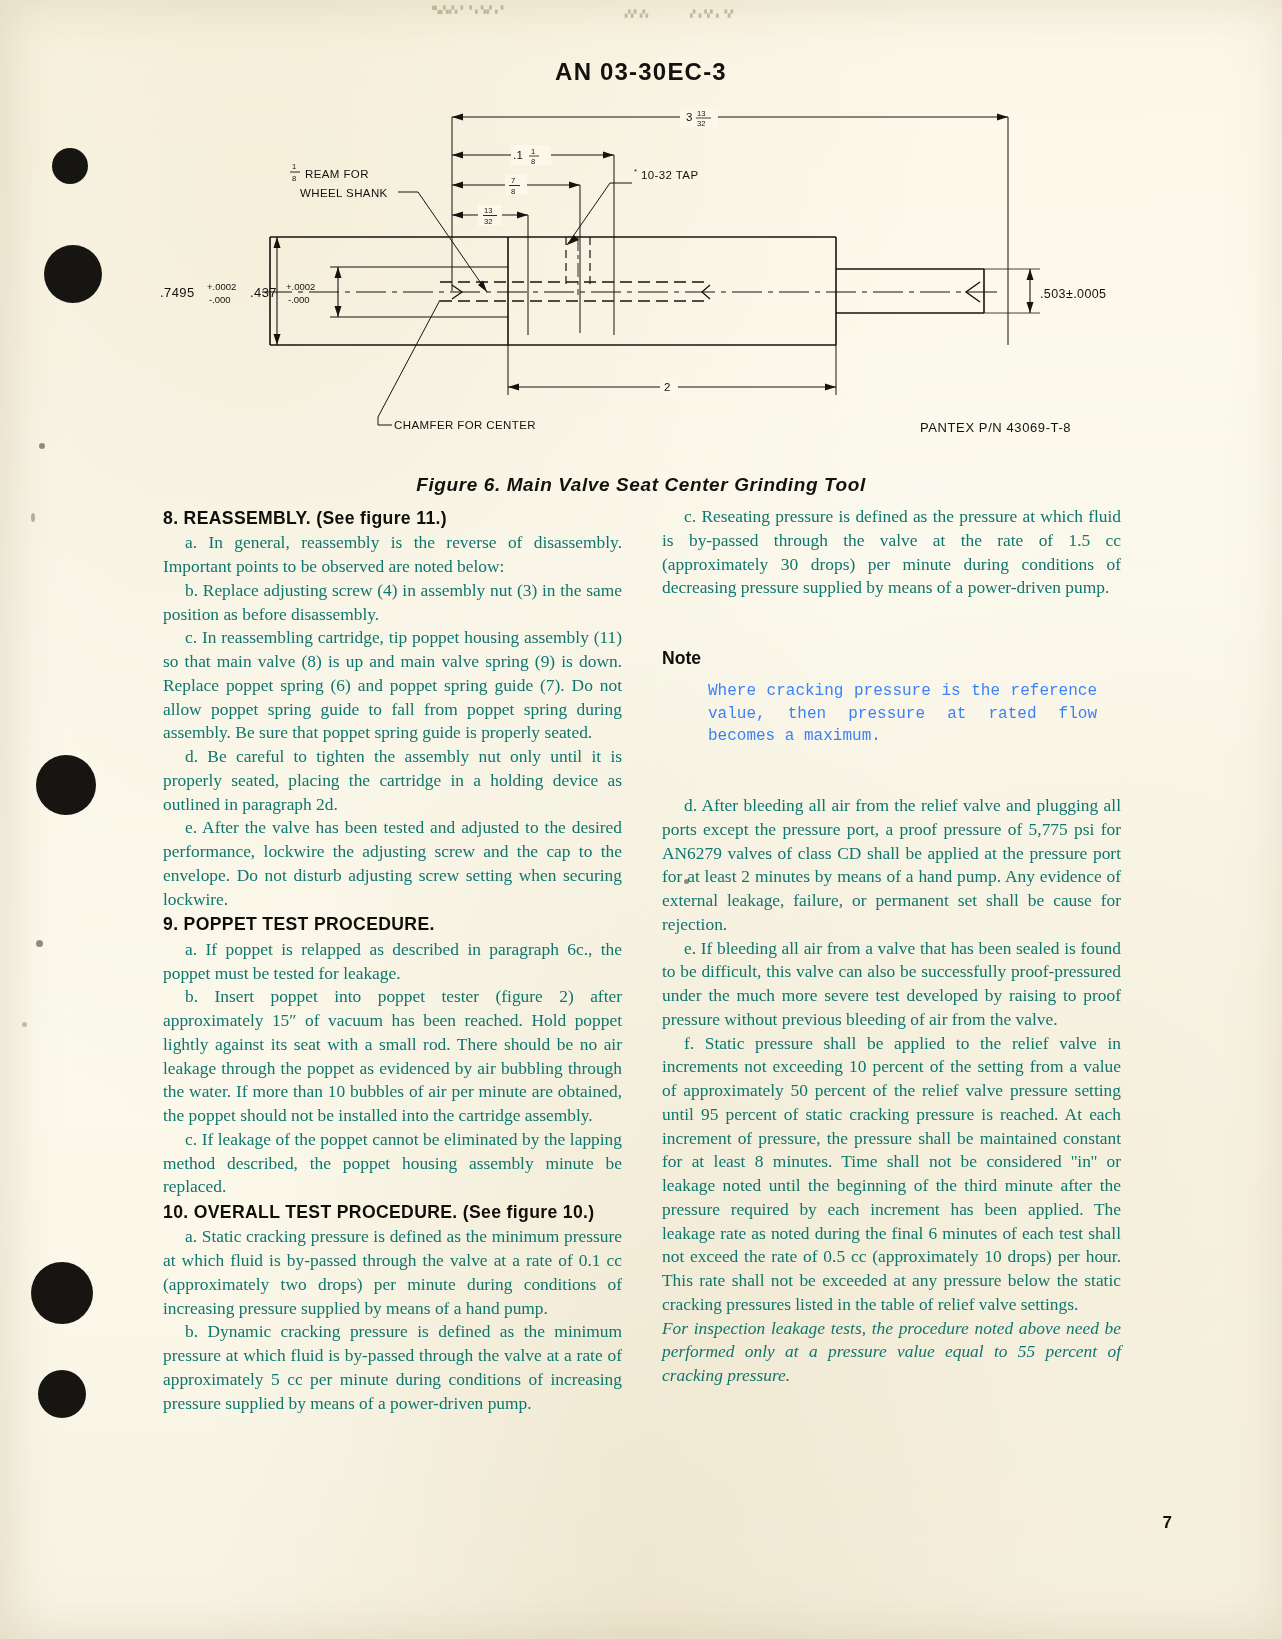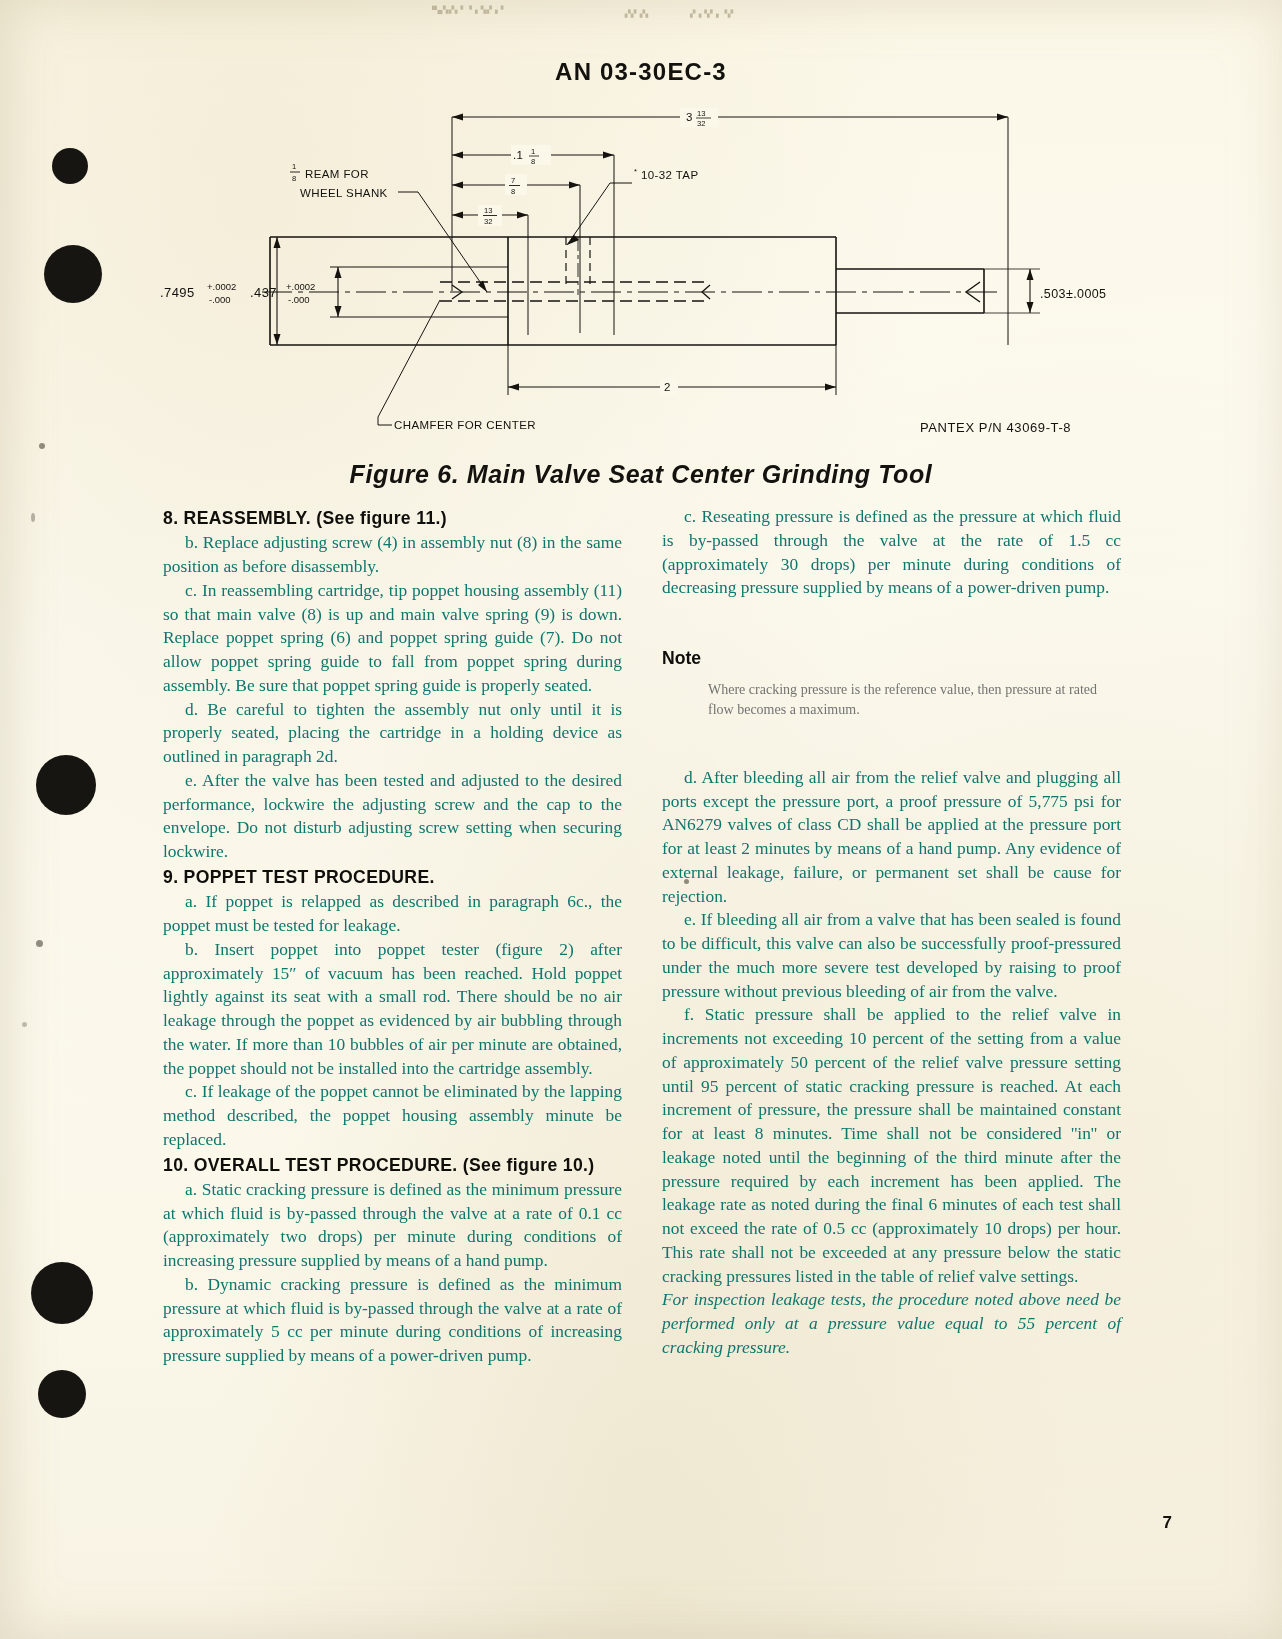--- a/index.html
+++ b/index.html
@@ -47,25 +47,25 @@
     font-weight:bold;font-size:24px;
     letter-spacing:1.2px;
     color:#14120e;
   }
 
   
   .figure{position:absolute;left:0;top:95px;width:1282px;height:360px;}
   .fig-svg{position:absolute;left:0;top:0;}
 
   .fig-caption{
-    position:absolute;left:0;right:0;top:460px;
+    position:absolute;left:0;right:0;top:474px;
     text-align:center;
     font-family:"Liberation Sans",sans-serif;
     font-style:italic;font-weight:bold;
-    font-size:25px;letter-spacing:.6px;
+    font-size:19px;letter-spacing:.6px;
     color:#14120e;
   }
 
   
   .cols{
     position:absolute;
     left:163px;top:505px;
     width:958px;
     display:flex;
     gap:40px;
@@ -95,24 +95,25 @@
     margin:0;
     text-align:left;
     font-family:"Liberation Sans",sans-serif;
     font-weight:bold;
     font-size:17.6px;
     color:#100e0a;
   }
   .note-body{
     margin:0 0 0 0;
     padding:0 24px 0 46px;
-    font-size:14px;
+    font-size:16px;
     line-height:1.42;
     text-align:justify;
-    color:#737373;
+    color:#3b82f6;
+    font-family:Liberation Mono, monospace;
   }
   .gap-s{height:10px;}
   .gap-xl{height:46px;}
   .ital{font-style:italic;}
 
   .page-no{
     position:absolute;
     right:110px;bottom:106px;
     font-family:"Liberation Sans",sans-serif;
     font-weight:bold;font-size:17px;
@@ -305,21 +306,22 @@
 
 </svg>
 </div>
 
 <div class="fig-caption">Figure 6.   Main Valve Seat Center Grinding Tool</div>
 
 <div class="cols">
 
   <div class="col">
     <h3 class="sec">8. REASSEMBLY.   (See figure 11.)</h3>
-    <p class="ind">b. Replace adjusting screw (4) in assembly nut (8) in the same position as before disassembly.</p>
+    <p class="ind">a. In general, reassembly is the reverse of disassembly. Important points to be observed are noted below:</p>
+    <p class="ind">b. Replace adjusting screw (4) in assembly nut (3) in the same position as before disassembly.</p>
     <p class="ind">c. In reassembling cartridge, tip poppet housing assembly (11) so that main valve (8) is up and main valve spring (9) is down. Replace poppet spring (6) and poppet spring guide (7). Do not allow poppet spring guide to fall from poppet spring during assembly. Be sure that poppet spring guide is properly seated.</p>
     <p class="ind">d. Be careful to tighten the assembly nut only until it is properly seated, placing the cartridge in a holding device as outlined in paragraph 2d.</p>
     <p class="ind">e. After the valve has been tested and adjusted to the desired performance, lockwire the adjusting screw and the cap to the envelope. Do not disturb adjusting screw setting when securing lockwire.</p>
     <h3 class="sec">9. POPPET TEST PROCEDURE.</h3>
     <p class="ind">a. If poppet is relapped as described in paragraph 6c., the poppet must be tested for leakage.</p>
     <p class="ind">b. Insert poppet into poppet tester (figure 2) after approximately 15″ of vacuum has been reached. Hold poppet lightly against its seat with a small rod. There should be no air leakage through the poppet as evidenced by air bubbling through the water. If more than 10 bubbles of air per minute are obtained, the poppet should not be installed into the cartridge assembly.</p>
     <p class="ind">c. If leakage of the poppet cannot be eliminated by the lapping method described, the poppet housing assembly minute be replaced.</p>
     <h3 class="sec">10. OVERALL TEST PROCEDURE.  (See figure 10.)</h3>
     <p class="ind">a. Static cracking pressure is defined as the minimum pressure at which fluid is by-passed through the valve at a rate of 0.1 cc (approximately two drops) per minute during conditions of increasing pressure supplied by means of a hand pump.</p>
     <p class="ind">b. Dynamic cracking pressure is defined as the minimum pressure at which fluid is by-passed through the valve at a rate of approximately 5 cc per minute during conditions of increasing pressure supplied by means of a power-driven pump.</p>

